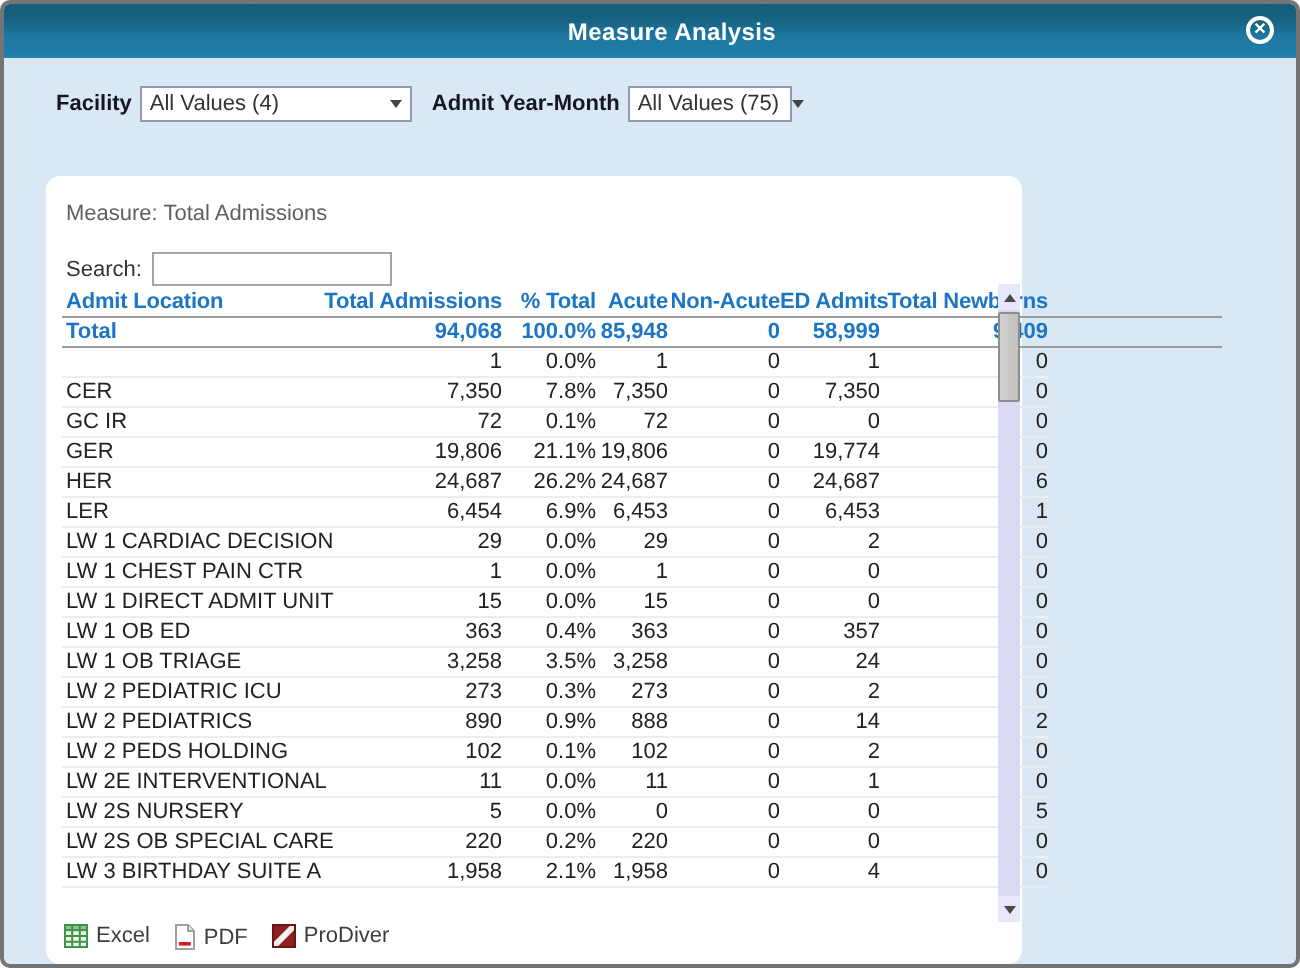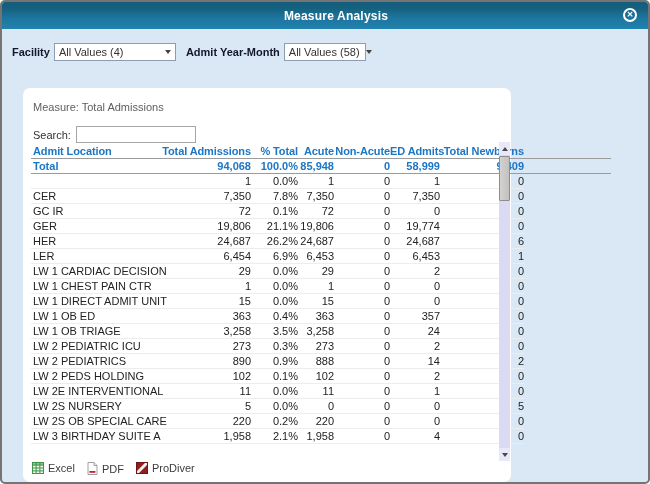--- a/index.html
+++ b/index.html
@@ -20,31 +20,31 @@
   .titlebar-text { color:#fff; font-weight:bold; font-size:12px; letter-spacing:0.2px; }
   .close-btn {
     position:absolute; right:11px; top:6px; width:14px; height:14px;
     border:2px solid #fff; border-radius:50%; color:#fff;
     display:flex; align-items:center; justify-content:center;
     font-size:8px; font-weight:bold; line-height:1; cursor:pointer;
   }
 
   
   .filters {
-    display:flex; align-items:center; padding:14px 0 0 10px;
+    display:flex; align-items:center; padding:14px 0 0 26px;
     font-size:11px; color:#15152a;
   }
   .filter-label { font-weight:bold; margin-right:4px; white-space:nowrap; }
   .filter-label + .select { margin-right:10px; }
   .select {
     display:inline-flex; align-items:center; justify-content:space-between;
     background:#fff; border:1px solid #8d9bb3; height:18px;
     padding:0 4px 0 4px; color:#333; cursor:pointer; white-space:nowrap;
   }
-  .select-facility { width:122px; }
+  .select-facility { width:136px; }
   .select-admit { width:82px; }
   .select .caret {
     width:0; height:0; margin-left:6px;
     border-left:3.5px solid transparent; border-right:3.5px solid transparent;
     border-top:4px solid #444;
   }
 
   
   .panel {
     position:absolute; left:21px; top:86px; width:488px; height:394px;
@@ -119,21 +119,21 @@
   </div>
 
   <div class="filters">
     <span class="filter-label">Facility</span>
     <div class="select select-facility">
       <span>All Values (4)</span>
       <span class="caret"></span>
     </div>
     <span class="filter-label">Admit Year-Month</span>
     <div class="select select-admit">
-      <span>All Values (58)</span>
+      <span>All Values (75)</span>
       <span class="caret"></span>
     </div>
   </div>
 
   <div class="panel">
     <div class="measure-label">Measure: Total Admissions</div>
 
     <div class="search-row">
       <span>Search:</span>
       <input class="search-input" type="text" value="" style="">

